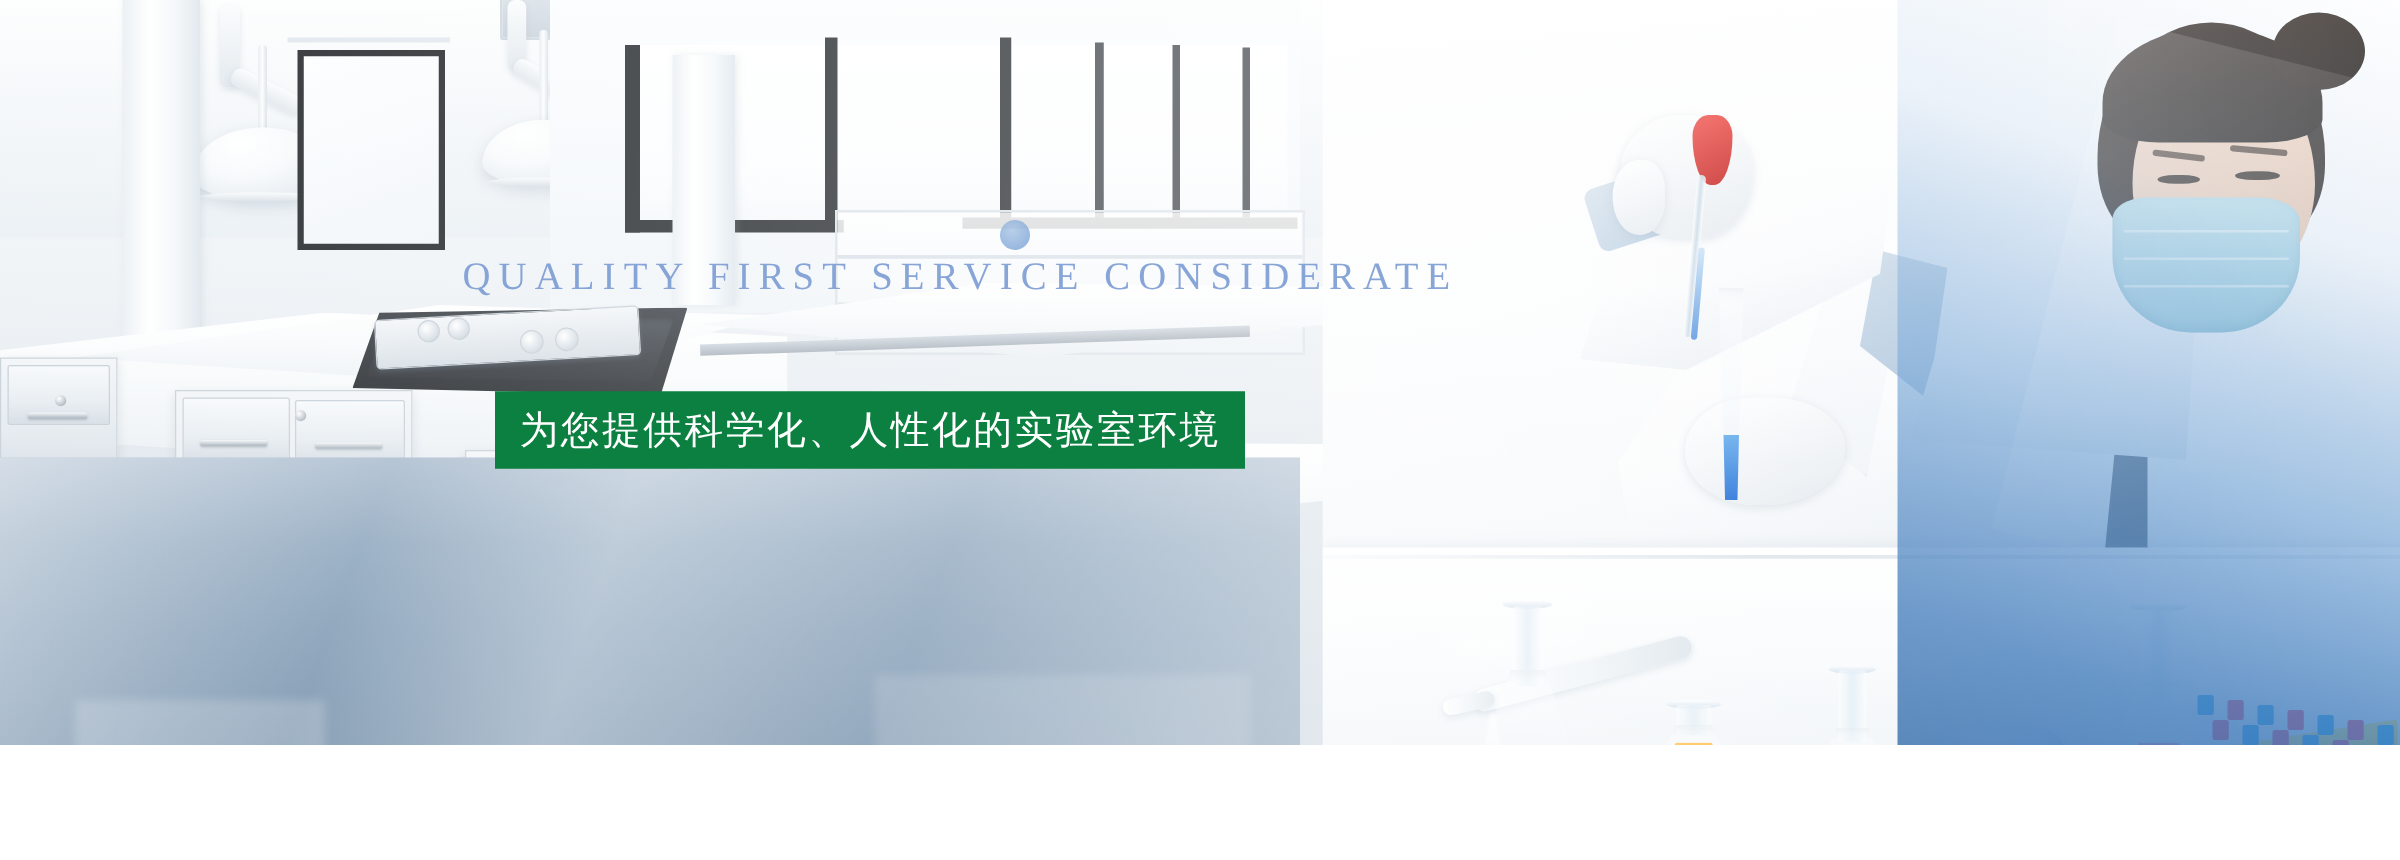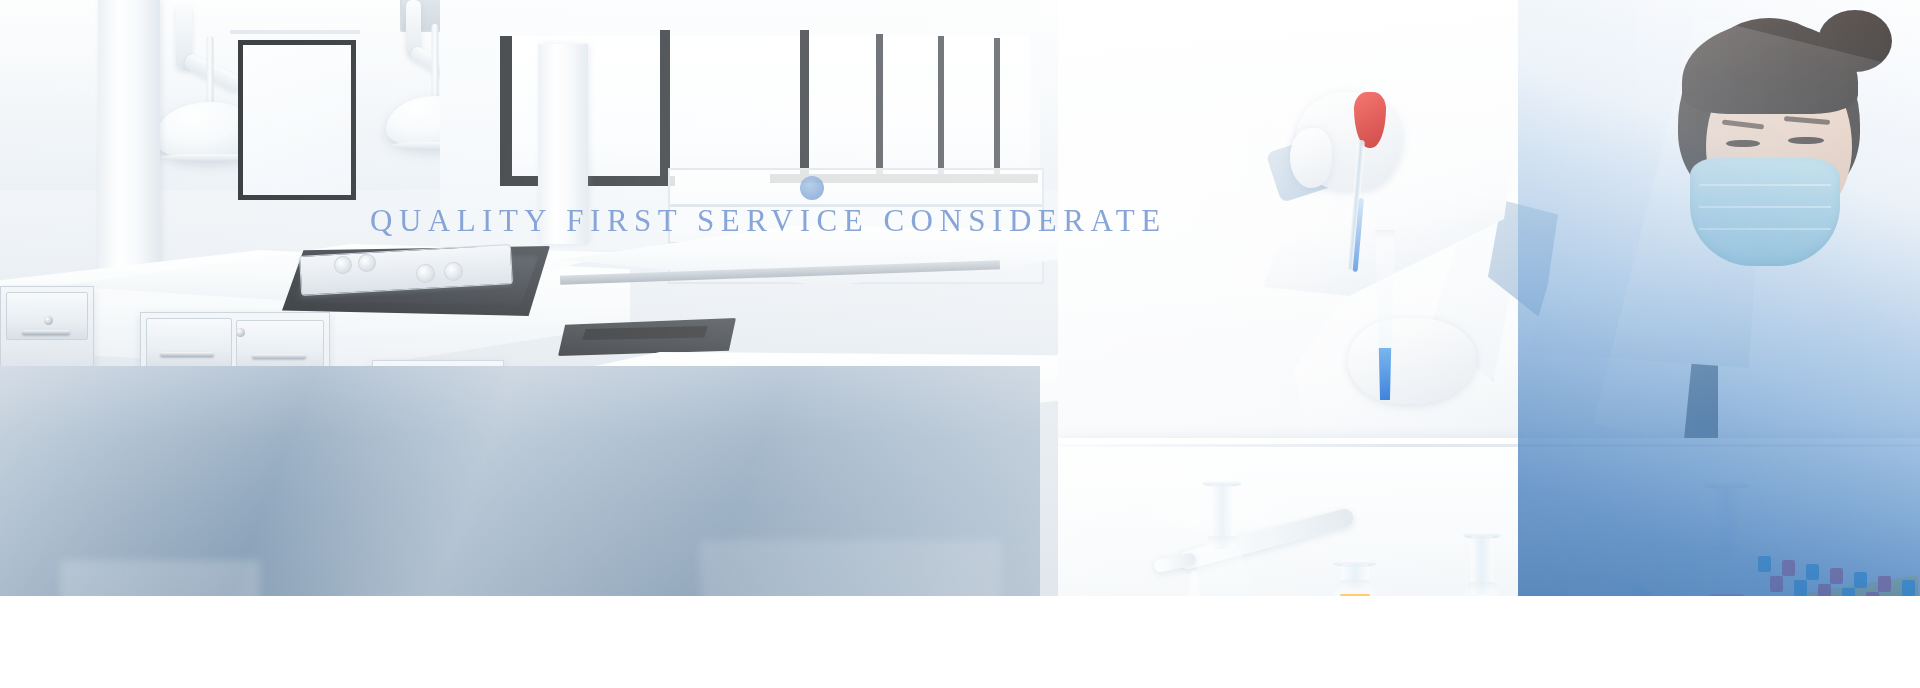--- a/index.html
+++ b/index.html
@@ -659,15 +659,18 @@
     </div>
 
     <div class="veil"></div>
   </div>
 
   <div class="copy">
 
     <div class="eyebrow">QUALITY FIRST SERVICE CONSIDERATE</div>
 
 
+    <div class="greenbar">
+      <span>为您提供科学化、人性化的实验室环境</span>
+    </div>
 
   </div>
 </div>
 
 </body></html>

